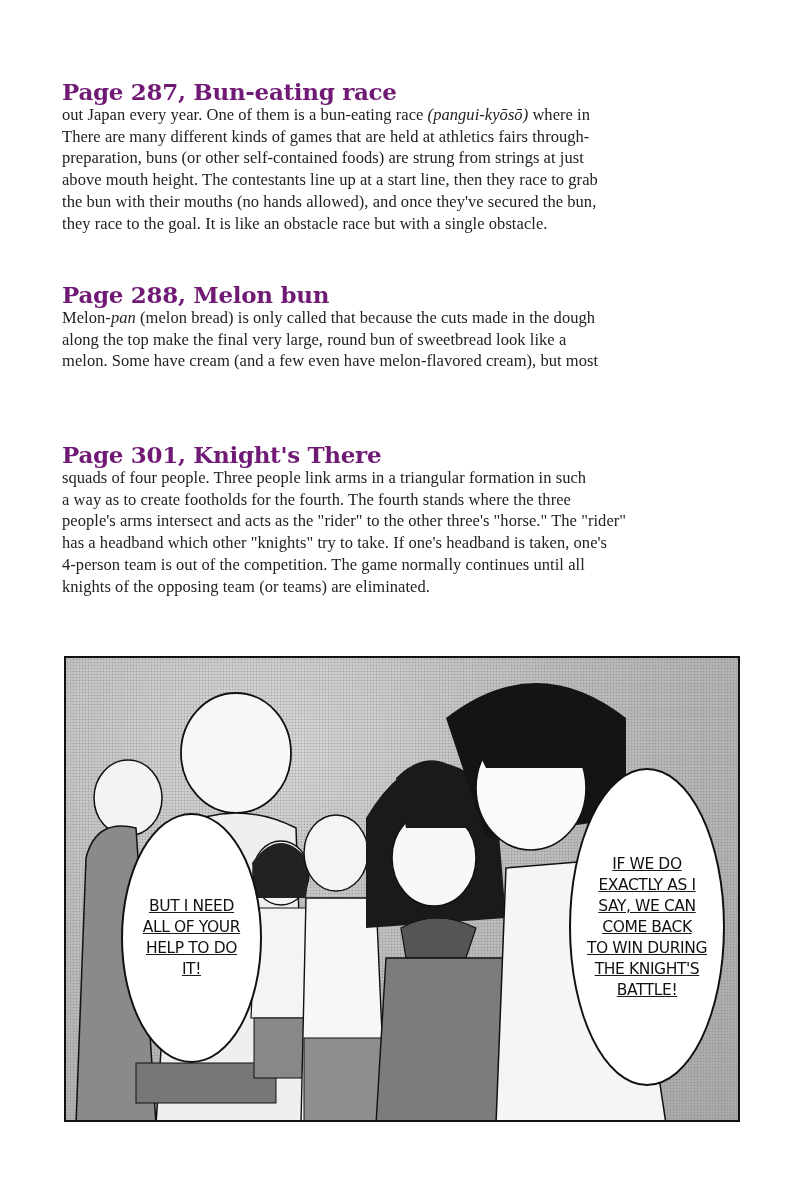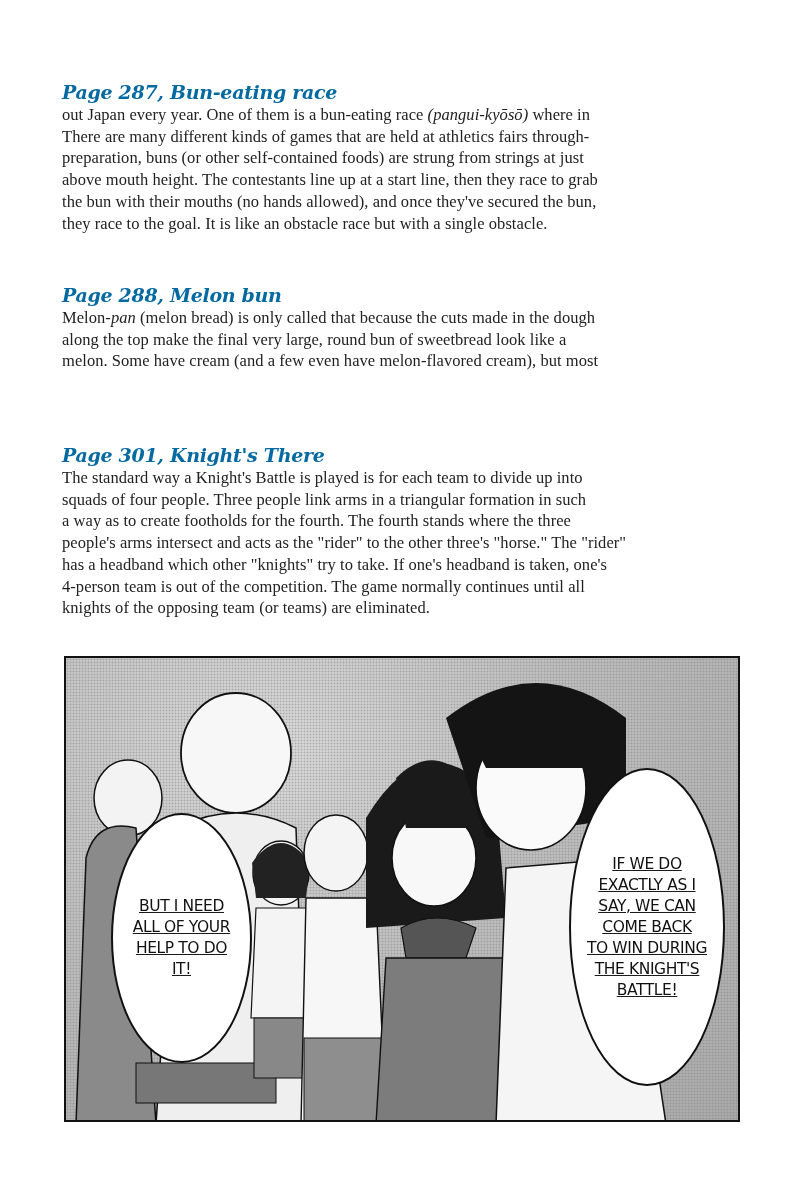--- a/index.html
+++ b/index.html
@@ -3,25 +3,24 @@
 <meta charset="utf-8">
 <style>
   * { box-sizing: border-box; margin: 0; padding: 0; }
   html, body { width: 800px; height: 1200px; background: #ffffff; overflow: hidden; }
   body { position: relative; font-family: "DejaVu Serif", "Liberation Serif", serif; color: #1a1a1a; }
 
   .note { position: absolute; left: 62px; width: 680px; }
   .note h2 {
     font-family: "DejaVu Serif", serif;
     font-weight: bold;
-    font-size: 19px;
+    font-size: 23px;
     line-height: 24px;
     letter-spacing: -0.3px;
-    color: #0369a1;
-    font-style: italic;
+    color: #701a75;
   }
   .note p {
     font-family: "Liberation Serif", serif;
     font-size: 16.5px;
     line-height: 21.7px;
     color: #222;
     letter-spacing: 0.05px;
   }
   .note p .line { display: block; white-space: nowrap; }
   .note p em { font-style: italic; }
@@ -85,21 +84,20 @@
   <p>
     <span class="line"><span>Melon-</span><em>pan</em><span> (melon bread) is only called that because the cuts made in the dough</span></span>
     <span class="line">along the top make the final very large, round bun of sweetbread look like a</span>
     <span class="line">melon. Some have cream (and a few even have melon-flavored cream), but most</span>
   </p>
 </section>
 
 <section class="note" id="note-3">
   <h2>Page 301, Knight's There</h2>
   <p>
-    <span class="line">The standard way a Knight's Battle is played is for each team to divide up into</span>
     <span class="line">squads of four people. Three people link arms in a triangular formation in such</span>
     <span class="line">a way as to create footholds for the fourth. The fourth stands where the three</span>
     <span class="line">people's arms intersect and acts as the "rider" to the other three's "horse." The "rider"</span>
     <span class="line">has a headband which other "knights" try to take. If one's headband is taken, one's</span>
     <span class="line">4-person team is out of the competition. The game normally continues until all</span>
     <span class="line">knights of the opposing team (or teams) are eliminated.</span>
   </p>
 </section>
 
 <div class="panel">
@@ -128,21 +126,21 @@
     <path d="M330 120 Q370 80 410 130 L400 170 L340 170 Z" fill="#1a1a1a"></path>
     <path d="M335 270 Q370 250 410 270 L400 300 L340 300 Z" fill="#555" stroke="#111" stroke-width="1.2"></path>
     <path d="M320 300 L440 300 L450 466 L310 466 Z" fill="#7c7c7c" stroke="#111" stroke-width="1.4"></path>
 
     <path d="M380 60 Q470 -10 560 60 L560 160 L420 180 Z" fill="#141414"></path>
     <ellipse cx="465" cy="130" rx="55" ry="62" fill="#fafafa" stroke="#111" stroke-width="1.6"></ellipse>
     <path d="M400 70 Q460 20 530 80 L520 110 L420 110 Z" fill="#141414"></path>
     <path d="M440 210 L560 200 L600 466 L430 466 Z" fill="#f5f5f5" stroke="#111" stroke-width="1.5"></path>
   </svg>
 
-  <div class="bubble" style="left:45px; top:155px; width:141px; height:250px;">
+  <div class="bubble" style="left:55px; top:155px; width:141px; height:250px;">
     <div class="bubble-text">
       <span class="line">But I need</span>
       <span class="line">all of your</span>
       <span class="line">help to do</span>
       <span class="line">it!</span>
     </div>
   </div>
 
   <div class="bubble" style="left:503px; top:110px; width:156px; height:318px;">
     <div class="bubble-text">

